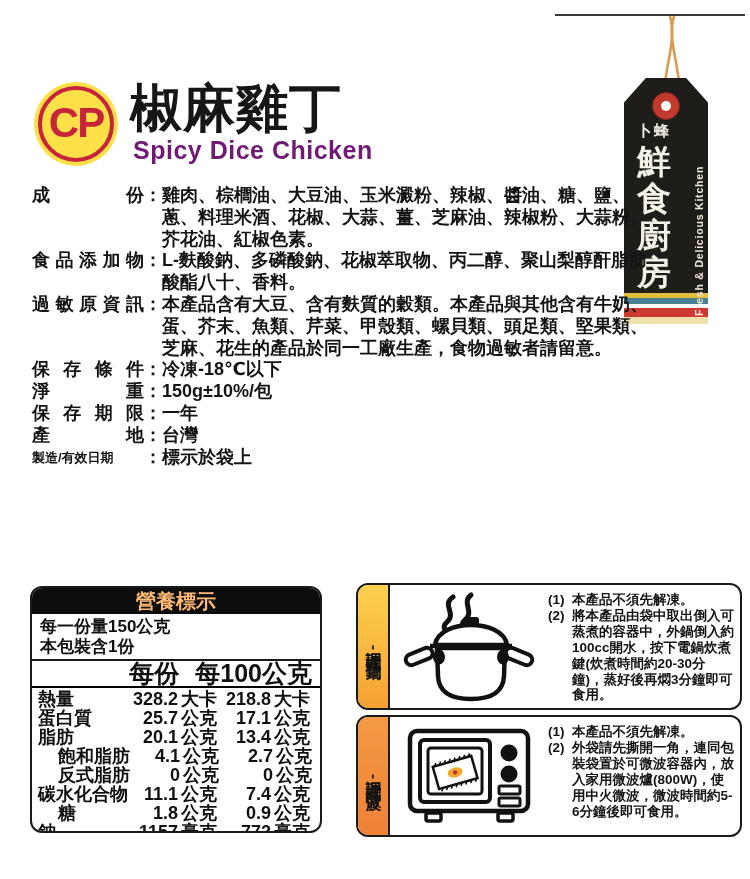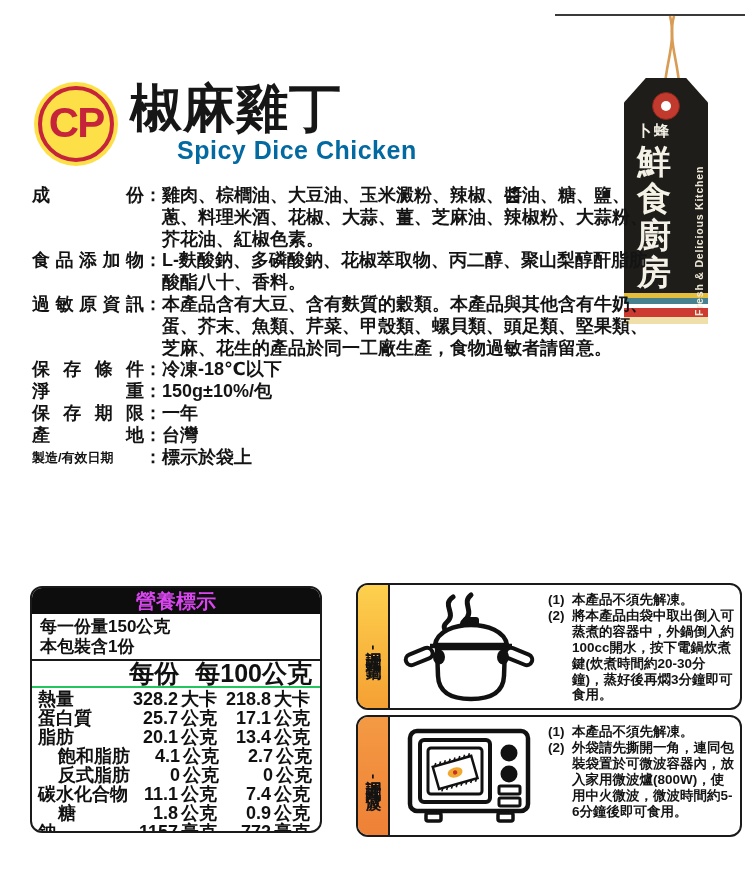--- a/index.html
+++ b/index.html
@@ -31,26 +31,26 @@
   
   .info-block{position:absolute;left:32px;top:185px;width:618px;}
   .info-row{display:flex;font-weight:bold;font-size:18px;line-height:21.8px;color:#141414;}
   .info-label{width:112px;flex:none;text-align:justify;text-align-last:justify;}
   .info-label.small{font-size:13px;text-align-last:left;}
   .info-colon{width:18px;flex:none;}
   .info-value{flex:1;}
   
   .nutrition{position:absolute;left:30px;top:586px;width:292px;height:247px;border:2.5px solid #1a1a1a;
              border-radius:12px;overflow:hidden;box-sizing:border-box;display:flex;flex-direction:column;font-weight:bold;}
-  .nut-header{background:#0d0d0d;color:#d946ef;text-align:center;font-size:20px;height:26px;line-height:26px;flex:none;}
+  .nut-header{background:#0d0d0d;color:#fdba74;text-align:center;font-size:20px;height:26px;line-height:26px;flex:none;}
   .nut-serving{padding:3px 8px 2px;font-size:17px;line-height:20px;flex:none;}
   .nut-cols{display:flex;justify-content:flex-end;align-items:center;border-top:2px solid #1a1a1a;
             padding:1px 8px;font-size:25px;height:23px;flex:none;}
   .nut-col1{margin-right:16px;}
-  .nut-rows{border-top:2px solid #22c55e;padding:2px 6px 3px;flex:1;display:flex;flex-direction:column;justify-content:space-between;}
+  .nut-rows{border-top:2px solid #000000;padding:2px 6px 3px;flex:1;display:flex;flex-direction:column;justify-content:space-between;}
   .nut-row{display:flex;font-size:18px;line-height:19px;}
   .nut-name{flex:1;white-space:nowrap;}
   .nut-name.indent{padding-left:20px;}
   .nut-v1{width:50px;text-align:right;flex:none;}
   .nut-u1{width:40px;padding-left:3px;flex:none;}
   .nut-v2{width:50px;text-align:right;flex:none;}
   .nut-u2{width:40px;padding-left:3px;flex:none;}
   
   .cook{position:absolute;left:356px;width:386px;border:2.5px solid #1a1a1a;border-radius:12px;
         overflow:hidden;box-sizing:border-box;display:flex;}
@@ -98,21 +98,21 @@
         <div style="background: rgb(204, 58, 49); height: 9px;"></div>
         <div style="background: rgb(238, 224, 168); height: 7px;"></div>
       </div>
   </div>
 
   <div class="logo">
     <div class="logo-ring"></div>
     <div class="logo-text">CP</div>
   </div>
   <div class="title">椒麻雞丁</div>
-  <div class="subtitle" id="subtitle" style="color: #0369a1; margin-left: 44px;">Spicy Dice Chicken</div>
+  <div class="subtitle" id="subtitle" style="color: #701a75;">Spicy Dice Chicken</div>
 
   <div class="info-block" id="info-block">
       <div class="info-row">
         <span class="info-label">成份</span>
         <span class="info-colon">：</span>
         <span class="info-value">雞肉、棕櫚油、大豆油、玉米澱粉、辣椒、醬油、糖、鹽、蔥、料理米酒、花椒、大蒜、薑、芝麻油、辣椒粉、大蒜粉、芥花油、紅椒色素。</span>
       </div>
       <div class="info-row">
         <span class="info-label">食品添加物</span>
         <span class="info-colon">：</span>

